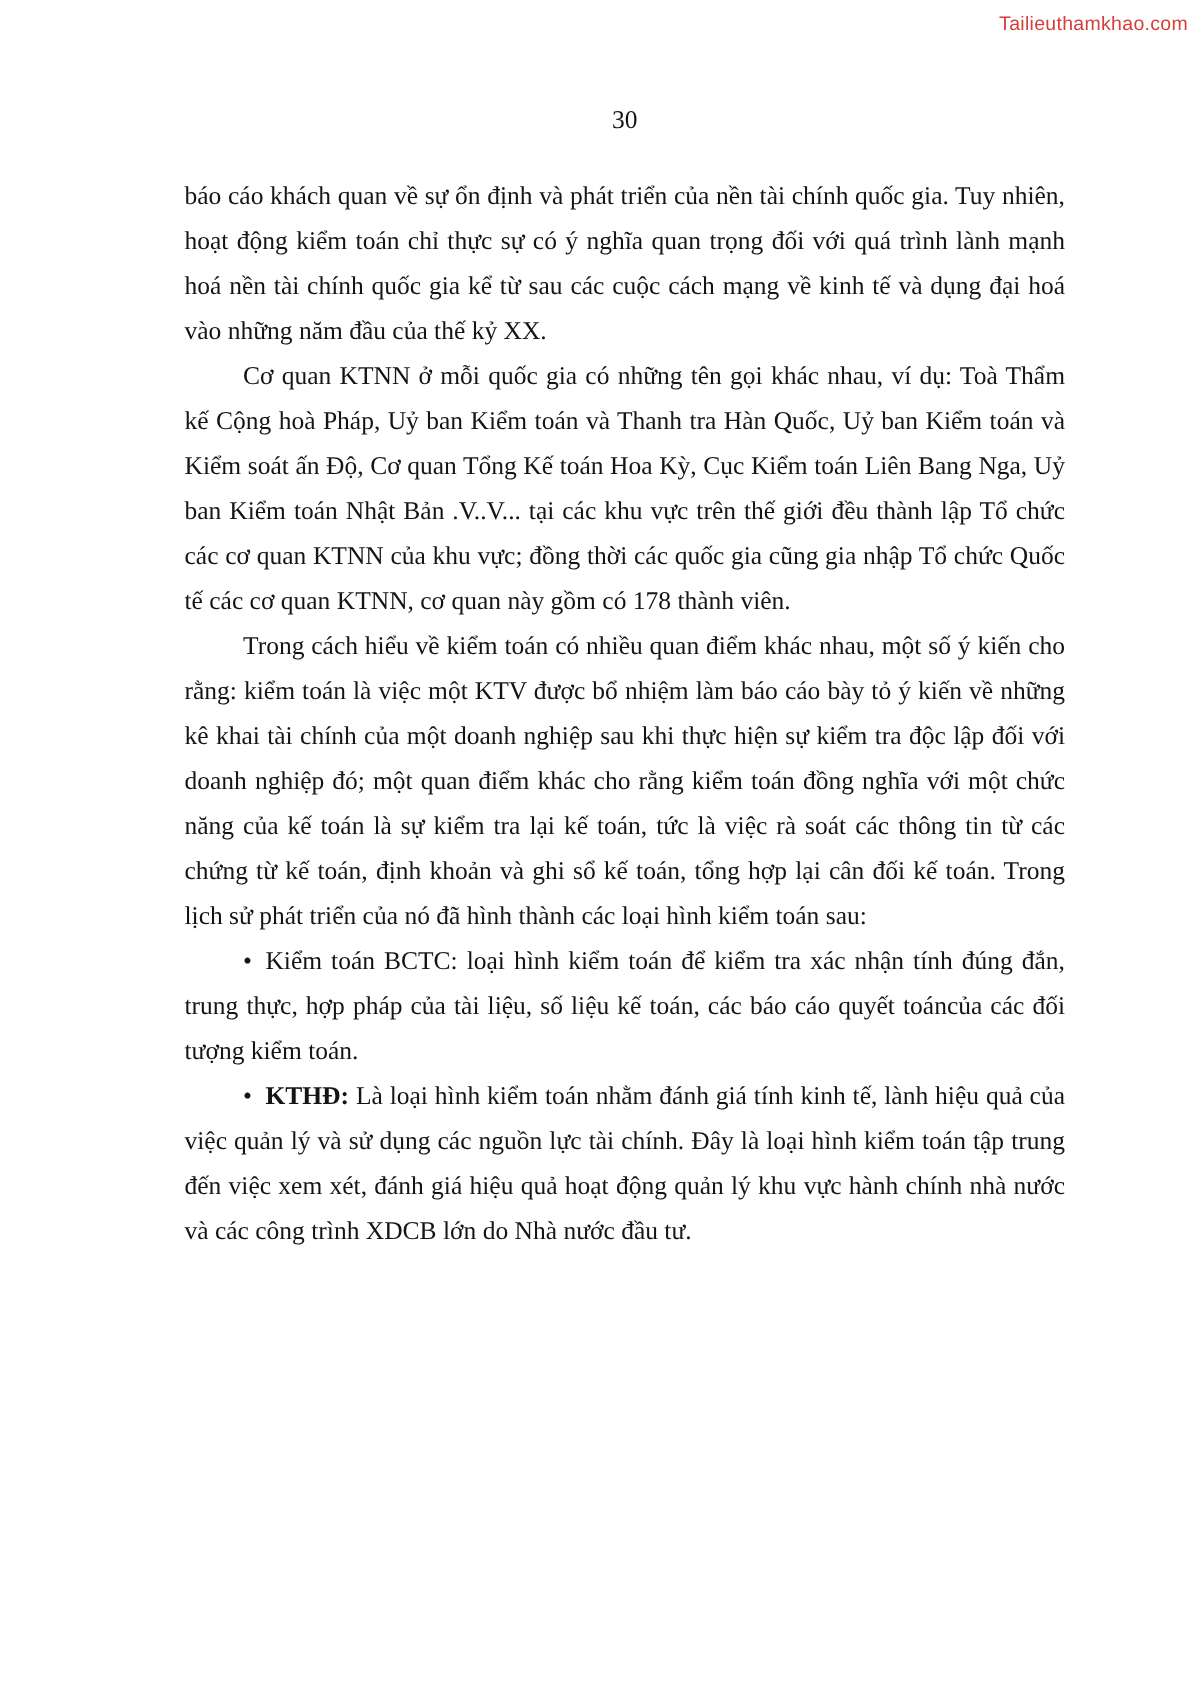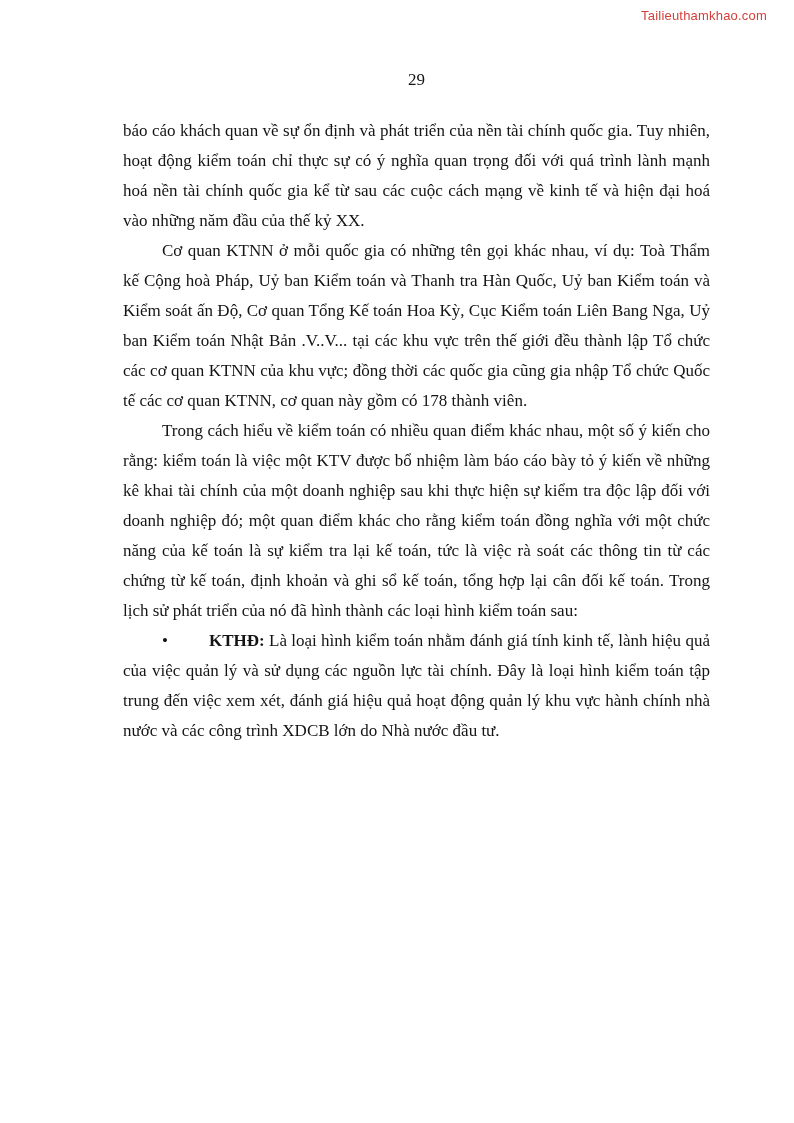--- a/index.html
+++ b/index.html
@@ -9,57 +9,58 @@
     height: 1123px;
     background: #ffffff;
     font-family: "Liberation Serif", "DejaVu Serif", serif;
     color: #141414;
     position: relative;
     overflow: hidden;
   }
   .watermark {
     position: absolute;
     top: 8px;
-    right: 27px;
+    right: 2px;
     font-family: "Liberation Sans", "DejaVu Sans", sans-serif;
     font-size: 13px;
     letter-spacing: 0.2px;
   }
   .page-number {
     padding-top: 70px;
     margin: 0 84px 26px 123px;
     text-align: center;
     font-size: 17px;
   }
   .content {
     margin: 0 84px 0 123px;
     font-size: 17px;
     line-height: 30px;
     text-align: justify;
   }
   .content p { margin: 0; }
   p.indent { text-indent: 39px; }
   .marker { padding-right: 9px; }
-  strong.lead { font-weight: bold; margin-left: 32px; }
+  strong.lead { font-weight: bold; }
 </style>
 </head>
 <body>
 
 <div class="page">
 
   <div class="watermark" style="color: rgb(212, 63, 58);">Tailieuthamkhao.com</div>
 
-  <div class="page-number">29</div>
+  <div class="page-number">30</div>
 
   <div class="content">
 
-    <p class="para">báo cáo khách quan về sự ổn định và phát triển của nền tài chính quốc gia. Tuy nhiên, hoạt động kiểm toán chỉ thực sự có ý nghĩa quan trọng đối với quá trình lành mạnh hoá nền tài chính quốc gia kể từ sau các cuộc cách mạng về kinh tế và hiện đại hoá vào những năm đầu của thế kỷ XX.</p>
+    <p class="para">báo cáo khách quan về sự ổn định và phát triển của nền tài chính quốc gia. Tuy nhiên, hoạt động kiểm toán chỉ thực sự có ý nghĩa quan trọng đối với quá trình lành mạnh hoá nền tài chính quốc gia kể từ sau các cuộc cách mạng về kinh tế và dụng đại hoá vào những năm đầu của thế kỷ XX.</p>
 
     <p class="para indent">Cơ quan KTNN ở mỗi quốc gia có những tên gọi khác nhau, ví dụ: Toà Thẩm kế Cộng hoà Pháp,  Uỷ ban Kiểm toán và Thanh tra Hàn Quốc, Uỷ ban Kiểm toán và Kiểm soát ấn Độ, Cơ quan Tổng Kế toán Hoa Kỳ, Cục Kiểm toán Liên Bang Nga, Uỷ ban Kiểm toán Nhật Bản .V..V... tại các khu vực trên thế giới đều thành lập Tổ chức các cơ quan KTNN của khu vực; đồng thời các quốc gia cũng gia nhập Tổ chức Quốc tế các cơ quan KTNN, cơ quan này gồm có 178 thành viên.</p>
 
     <p class="para indent">Trong cách hiểu về kiểm toán có nhiều quan điểm khác nhau, một số ý kiến cho rằng: kiểm toán là việc một KTV được bổ nhiệm làm báo cáo bày tỏ ý kiến về những kê khai tài chính của một doanh nghiệp sau khi thực hiện sự kiểm tra độc lập đối với doanh nghiệp đó; một quan điểm khác cho rằng kiểm toán đồng nghĩa với một chức năng của kế toán là sự kiểm tra lại kế toán, tức là việc rà soát các thông tin từ các chứng từ kế toán, định khoản và ghi sổ kế toán, tổng hợp lại cân đối kế toán. Trong lịch sử phát triển của nó đã hình thành các loại hình kiểm toán sau:</p>
 
+    <p class="para indent bullet"><span class="marker">•</span><span>Kiểm toán BCTC: loại hình kiểm toán để kiểm tra xác nhận tính đúng đắn, trung thực, hợp pháp của tài liệu, số liệu kế toán, các báo cáo quyết toáncủa các đối tượng kiểm toán.</span></p>
 
 
     <p class="para indent bullet"><span class="marker">•</span><strong class="lead">KTHĐ:</strong><span> Là loại hình kiểm toán nhằm đánh giá tính kinh tế, lành hiệu quả của việc quản lý và sử dụng các nguồn lực tài chính. Đây là loại hình kiểm toán tập trung đến việc xem xét, đánh giá hiệu quả hoạt động quản lý khu vực hành chính nhà nước và các công trình XDCB lớn do Nhà nước đầu tư.</span></p>
 
   </div>
 </div>
 
 </body></html>

